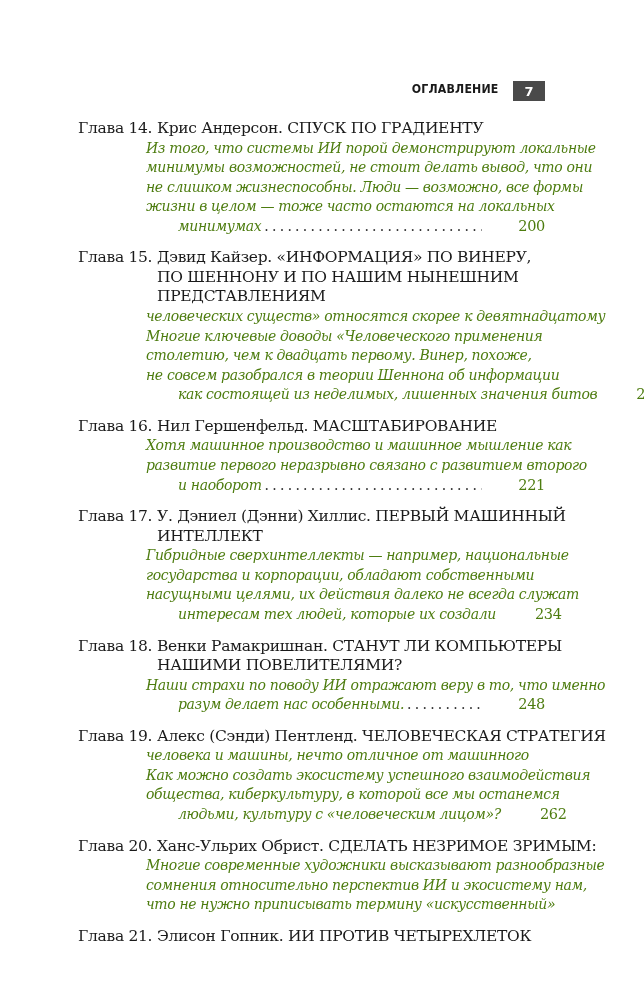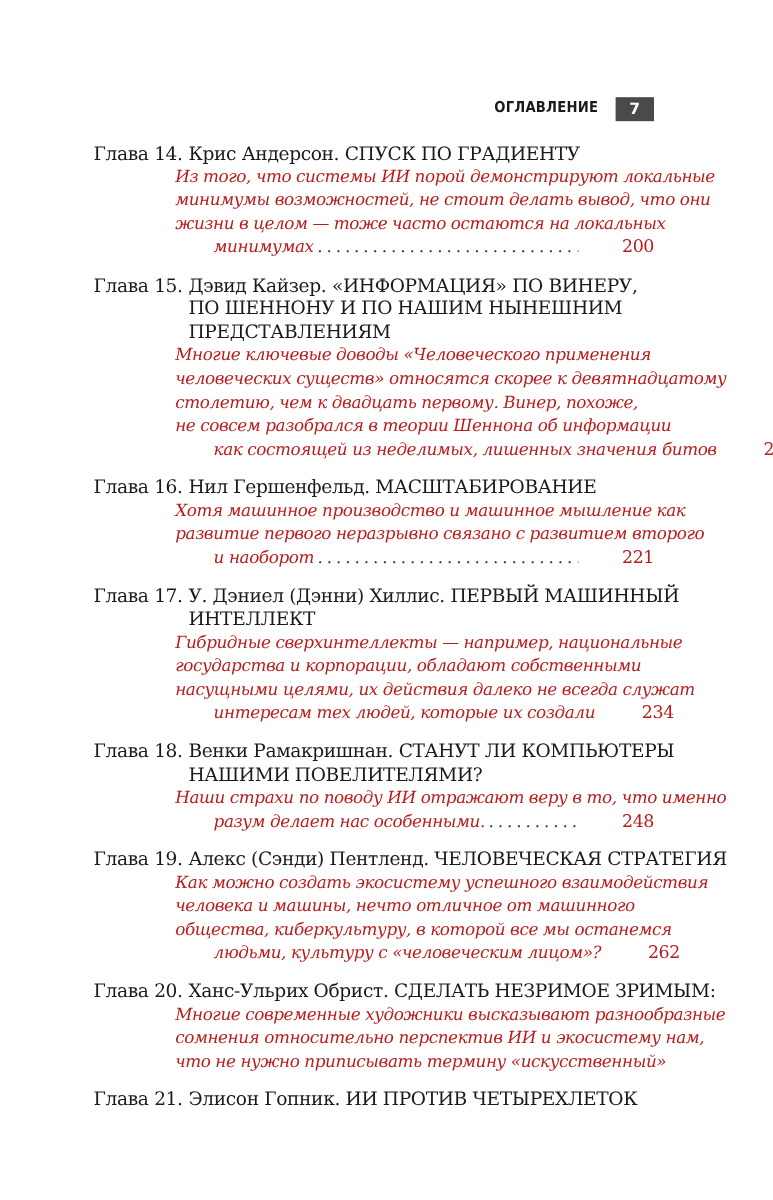--- a/index.html
+++ b/index.html
@@ -13,21 +13,21 @@
   .rh-page { background: #4a4a4a; color: #ffffff; width: 32px; height: 20px;
              display: flex; align-items: center; justify-content: center;
              font-family: "DejaVu Sans", "Liberation Sans", sans-serif; font-weight: bold; font-size: 13px; }
   .toc { position: absolute; left: 78px; top: 119px; width: 467px; }
   .entry { position: relative; margin-bottom: 12px; }
   .entry-head { display: flex; font-size: 15.5px; line-height: 19.5px; }
   .ch-label { width: 67px; flex: none; white-space: nowrap; letter-spacing: -0.3px; }
   .ch-title { flex: 1; letter-spacing: -0.3px; padding-left: 12px; }
   .ch-title div { white-space: nowrap; }
   .desc { margin-left: 68px; font-style: italic; font-size: 14px; line-height: 19.6px;
-          letter-spacing: -0.35px; color: #b91c1c; }
+          letter-spacing: -0.35px; color: #4d7c0f; }
   .desc .line { white-space: nowrap; }
   .desc .last { display: flex; white-space: nowrap; }
   .desc .last .txt { flex: none; margin-left: 32px; }
   .desc .last .dots { flex: 1; overflow: hidden; font-style: normal; letter-spacing: 2.2px;
                       padding-left: 3px; color: #333; }
   .desc .last .dots::before { content: ". . . . . . . . . . . . . . . . . . . . . . . . . . . . . . . . . . . . . . . . . . . . . . . . . . . . . . . . . . . . . . . . . . . . . . . . ."; letter-spacing: -0.6px; }
   .desc .last .pg { flex: none; font-style: normal; font-size: 14.5px; padding-left: 4px; margin-left: 32px; }
 </style>
 </head>
 <body>
@@ -41,40 +41,41 @@
     <div class="entry">
       <div class="entry-head">
         <span class="ch-label">Глава 14.</span>
         <div class="ch-title">
           <div>Крис Андерсон. СПУСК ПО ГРАДИЕНТУ</div>
         </div>
       </div>
       <div class="desc">
         <div class="line">Из того, что системы ИИ порой демонстрируют локальные</div>
         <div class="line">минимумы возможностей, не стоит делать вывод, что они</div>
+        <div class="line">не слишком жизнеспособны. Люди — возможно, все формы</div>
         <div class="line">жизни в целом — тоже часто остаются на локальных</div>
         <div class="last">
           <span class="txt">минимумах</span>
           <span class="dots"></span>
           <span class="pg">200</span>
         </div>
       </div>
     </div>
     <div class="entry">
       <div class="entry-head">
         <span class="ch-label">Глава 15.</span>
         <div class="ch-title">
           <div>Дэвид Кайзер. «ИНФОРМАЦИЯ» ПО ВИНЕРУ,</div>
           <div>ПО ШЕННОНУ И ПО НАШИМ НЫНЕШНИМ</div>
           <div>ПРЕДСТАВЛЕНИЯМ</div>
         </div>
       </div>
       <div class="desc">
+        <div class="line">человеческих существ» относятся скорее к девятнадцатому</div>
         <div class="line">Многие ключевые доводы «Человеческого применения</div>
-        <div class="line">человеческих существ» относятся скорее к девятнадцатому</div>
         <div class="line">столетию, чем к двадцать первому. Винер, похоже,</div>
         <div class="line">не совсем разобрался в теории Шеннона об информации</div>
         <div class="last">
           <span class="txt">как состоящей из неделимых, лишенных значения битов</span>
           <span class="dots"></span>
           <span class="pg">210</span>
         </div>
       </div>
     </div>
     <div class="entry">
@@ -131,22 +132,22 @@
       </div>
     </div>
     <div class="entry">
       <div class="entry-head">
         <span class="ch-label">Глава 19.</span>
         <div class="ch-title">
           <div>Алекс (Сэнди) Пентленд. ЧЕЛОВЕЧЕСКАЯ СТРАТЕГИЯ</div>
         </div>
       </div>
       <div class="desc">
+        <div class="line">человека и машины, нечто отличное от машинного</div>
         <div class="line">Как можно создать экосистему успешного взаимодействия</div>
-        <div class="line">человека и машины, нечто отличное от машинного</div>
         <div class="line">общества, киберкультуру, в которой все мы останемся</div>
         <div class="last">
           <span class="txt">людьми, культуру с «человеческим лицом»?</span>
           <span class="dots"></span>
           <span class="pg">262</span>
         </div>
       </div>
     </div>
     <div class="entry">
       <div class="entry-head">

